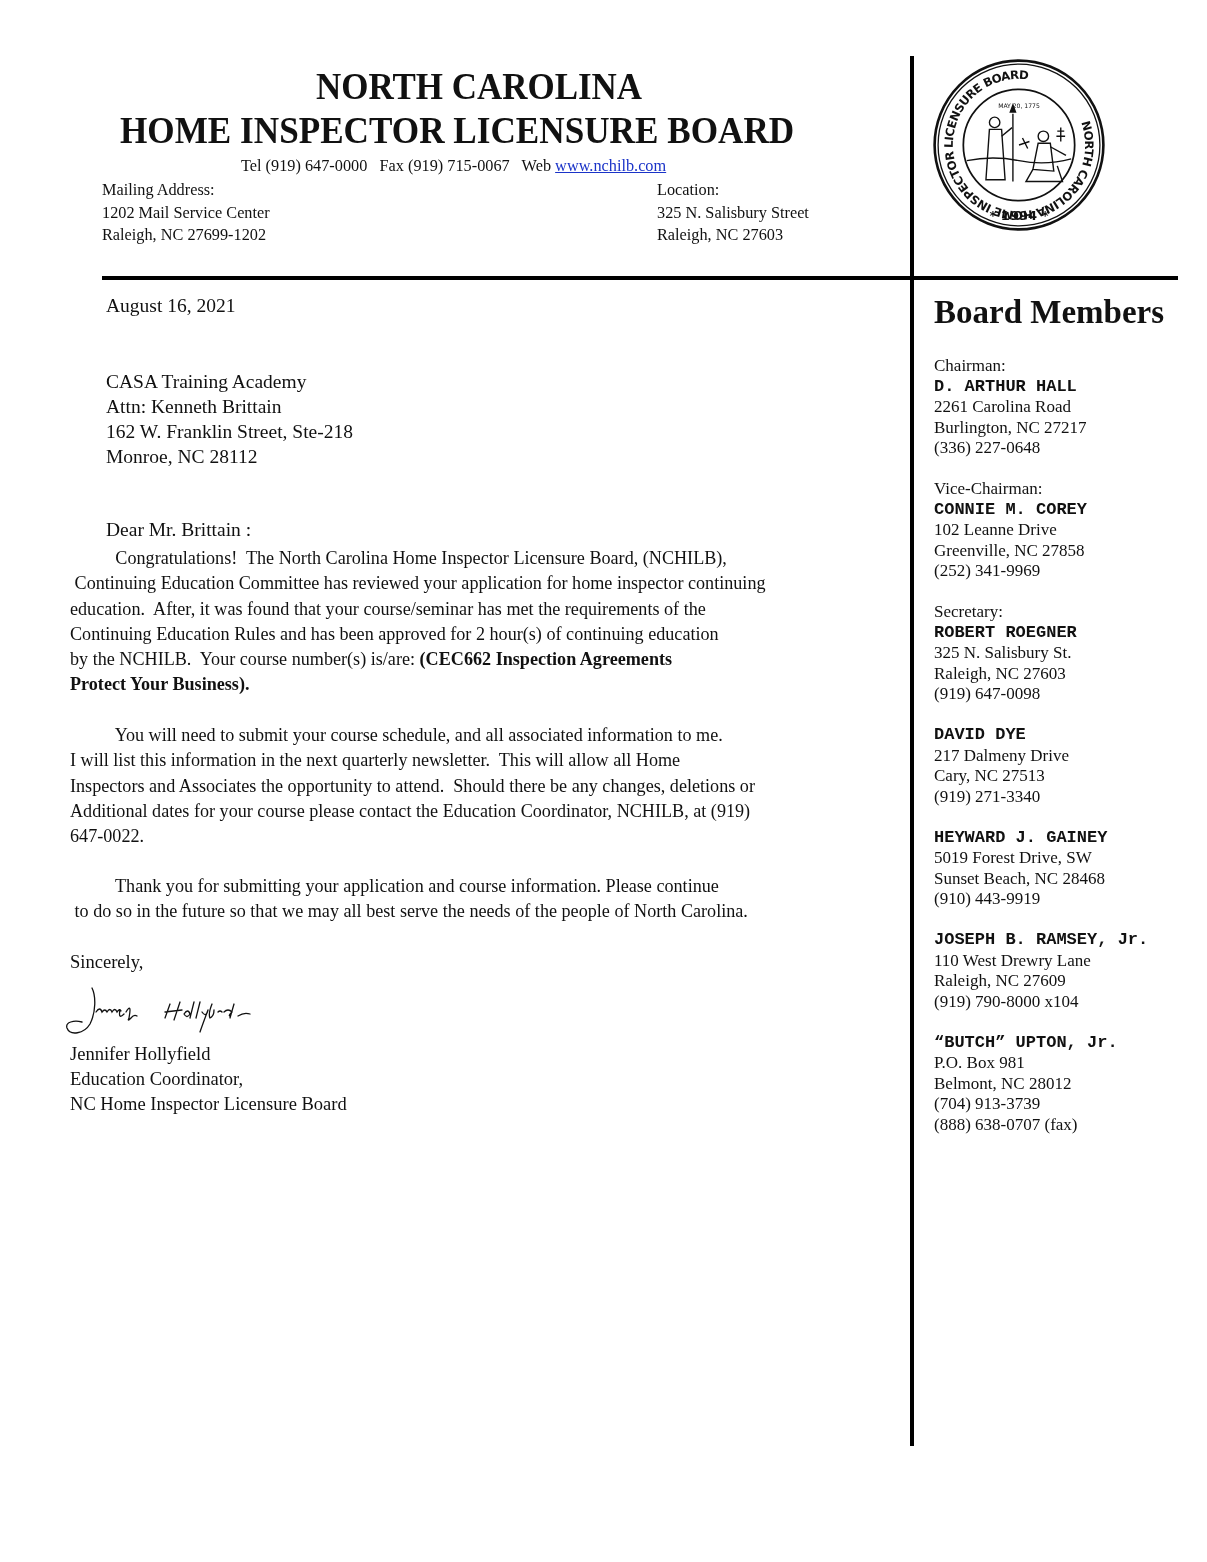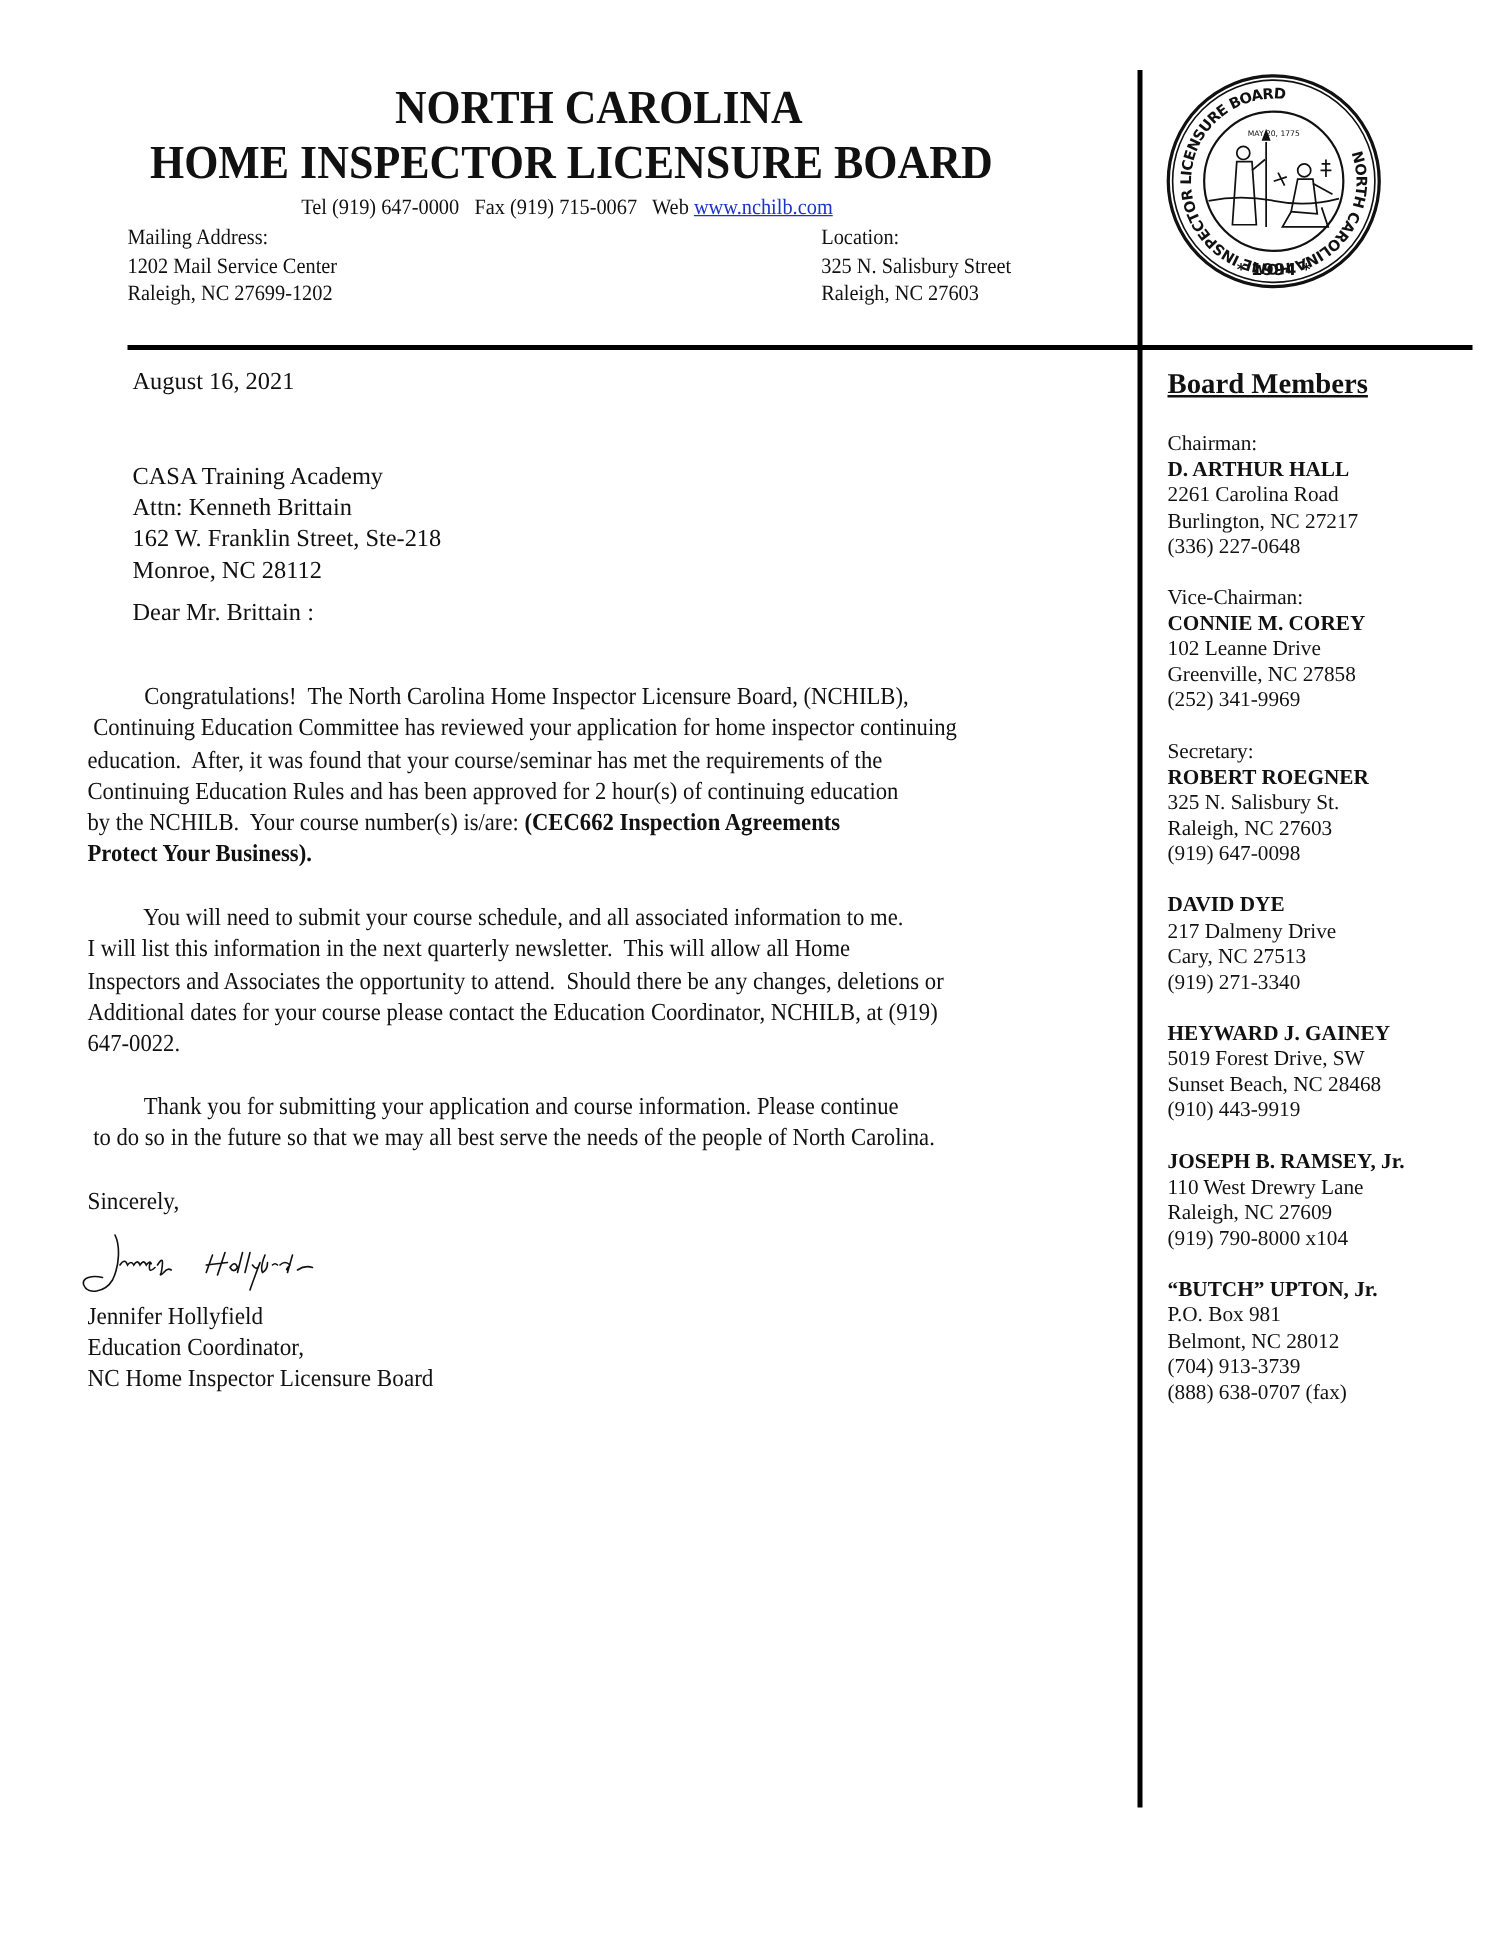--- a/index.html
+++ b/index.html
@@ -11,24 +11,24 @@
     .contact a { color: #1a33c8; text-decoration: underline; }
     .addr { position: absolute; font-size: 17.5px; line-height: 22.5px; white-space: nowrap; transform: scaleX(0.93); transform-origin: left; }
     .hrule { position: absolute; left: 102px; top: 276px; width: 1076px; height: 4px; background: #000; }
     .vrule { position: absolute; left: 910px; top: 56px; width: 4px; height: 1390px; background: #000; }
     .seal { position: absolute; left: 932px; top: 58px; width: 174px; height: 174px; }
     .body-text { position: absolute; font-size: 19.5px; line-height: 25px; white-space: nowrap; }
     .para { position: absolute; left: 70px; font-size: 19.5px; line-height: 25.3px; white-space: nowrap; transform: scaleX(0.93); transform-origin: left; }
     .para .line { display: block; }
     .bold { font-weight: bold; }
     .sidebar { position: absolute; left: 934px; top: 294px; width: 240px; }
-    .sb-title { font-weight: bold; font-size: 23px; margin: 0 0 25px 0; white-space: nowrap; text-decoration: underline; }
+    .sb-title { font-weight: bold; font-size: 33px; margin: 0 0 25px 0; white-space: nowrap; }
     .member { font-size: 17px; line-height: 20.5px; margin-bottom: 20.5px; white-space: nowrap; }
     .member .role { display: block; }
-    .member .name { display: block; font-weight: bold; }
+    .member .name { display: block; font-weight: bold; font-family: Liberation Mono, monospace; }
     .member .ln { display: block; }
     .sig { position: absolute; left: 62px; top: 982px; width: 240px; height: 60px; }
     .closing { position: absolute; left: 70px; font-size: 19.5px; line-height: 25px; white-space: nowrap; transform: scaleX(0.95); transform-origin: left; }
   </style>
 </head>
 <body>
 
 <div class="t-nc">NORTH CAROLINA</div>
 <div class="t-hilb">HOME INSPECTOR LICENSURE BOARD</div>
 <div class="contact">
@@ -80,21 +80,21 @@
 
 <div class="body-text" style="left:106px; top:293px;font-family:Liberation Serif, serif;">August 16, 2021</div>
 
 <div class="body-text" style="left:106px; top:369px;">
   <div>CASA Training Academy</div>
   <div>Attn: Kenneth Brittain</div>
   <div>162 W. Franklin Street, Ste-218</div>
   <div>Monroe, NC  28112</div>
 </div>
 
-<div class="body-text" style="left:106px; top:478px;">Dear Mr. Brittain :</div>
+<div class="body-text" style="left:106px; top:517px;">Dear Mr. Brittain :</div>
 
 <div class="para" style="top:545px;">
   <span class="line" style="white-space:pre">          Congratulations!  The North Carolina Home Inspector Licensure Board, (NCHILB),</span>
   <span class="line" style="white-space:pre"> Continuing Education Committee has reviewed your application for home inspector continuing</span>
   <span class="line" style="white-space:pre">education.  After, it was found that your course/seminar has met the requirements of the</span>
   <span class="line" style="white-space:pre">Continuing Education Rules and has been approved for 2 hour(s) of continuing education</span>
   <span class="line" style="white-space:pre"><span>by the NCHILB.  Your course number(s) is/are: </span><span class="bold">(CEC662 Inspection Agreements</span></span>
   <span class="line bold">Protect Your Business).</span>
 </div>
 

